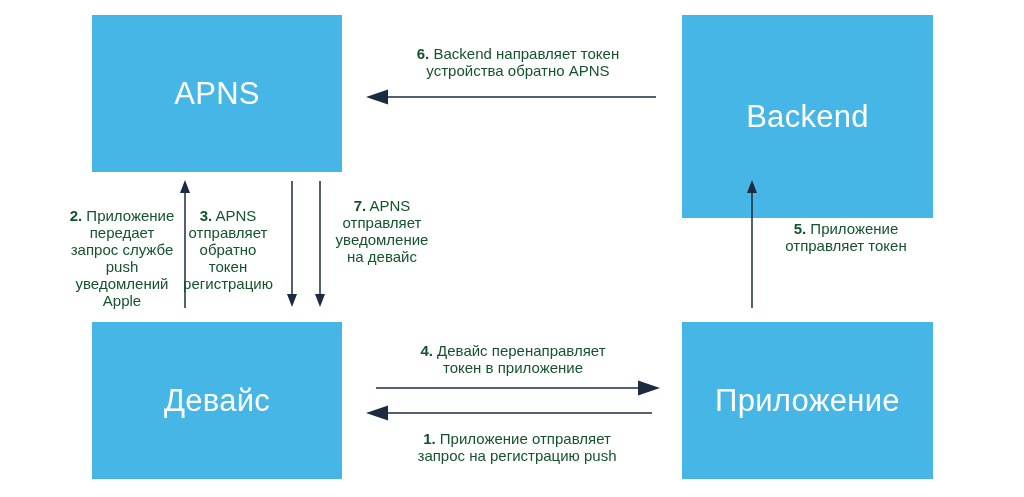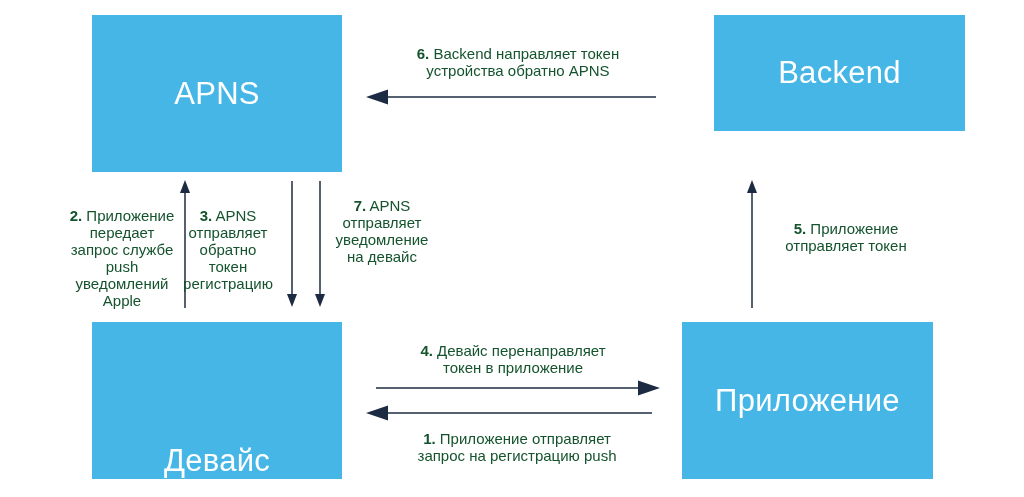--- a/index.html
+++ b/index.html
@@ -19,22 +19,22 @@
     position: absolute;
     background: #45b6e5;
     color: #ffffff;
     display: flex;
     align-items: center;
     justify-content: center;
     font-size: 31px;
     letter-spacing: 0.3px;
   }
   .node-apns    { left: 92px;  top: 15px;  width: 250px; height: 157px; }
-  .node-backend { left: 714px; top: 15px;  width: 251px; height: 116px; }
-  .node-device  { left: 92px;  top: 322px; width: 250px; height: 157px; align-items: flex-end; }
+  .node-backend { left: 682px; top: 15px;  width: 251px; height: 203px; }
+  .node-device  { left: 92px;  top: 322px; width: 250px; height: 157px; }
   .node-app     { left: 682px; top: 322px; width: 251px; height: 157px; }
   .step {
     position: absolute;
     transform: translateX(-50%);
     text-align: center;
     font-size: 15px;
     line-height: 17px;
     color: #14532d;
     white-space: nowrap;
   }

